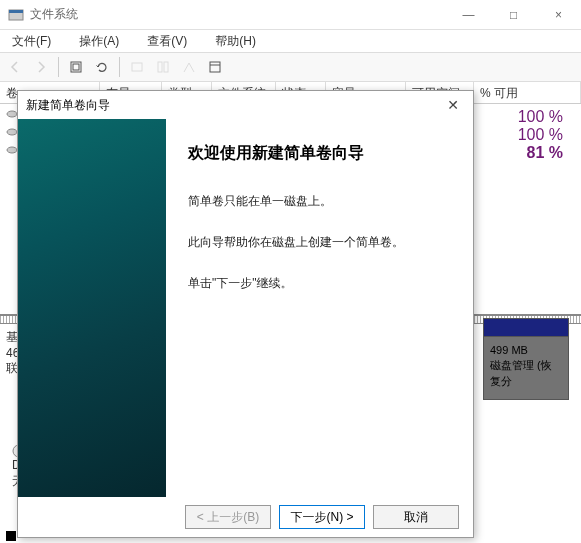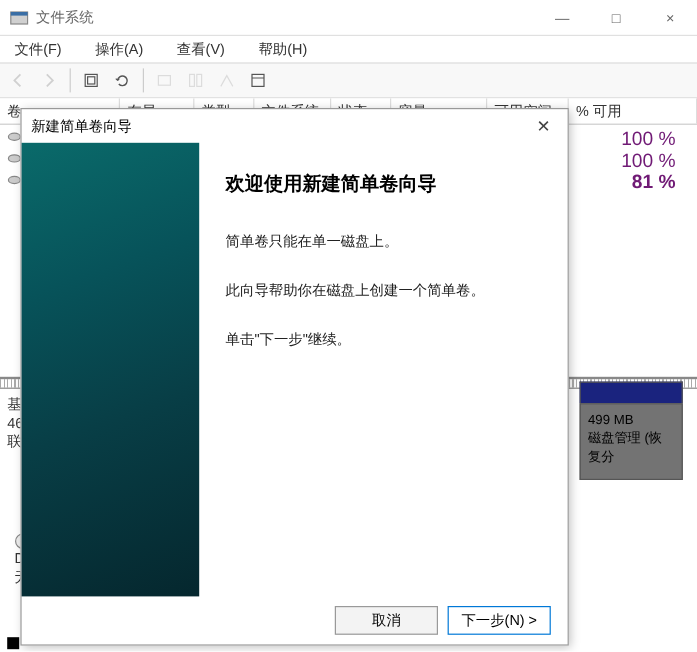--- a/index.html
+++ b/index.html
@@ -223,16 +223,17 @@
   <div class="wizard-body">
     <div class="wz-side"></div>
     <div class="wz-main">
       <div class="wz-h1">欢迎使用新建简单卷向导</div>
       <div class="wz-p">简单卷只能在单一磁盘上。</div>
       <div class="wz-p">此向导帮助你在磁盘上创建一个简单卷。</div>
       <div class="wz-p">单击"下一步"继续。</div>
     </div>
   </div>
   <div class="wizard-btns">
+    <div class="btn disabled">&lt; 上一步(B)</div>
+    <div class="btn primary">下一步(N) &gt;</div>
     <div class="btn">取消</div>
-    <div class="btn primary">下一步(N) &gt;</div>
   </div>
 </div>
 
 </body></html>

